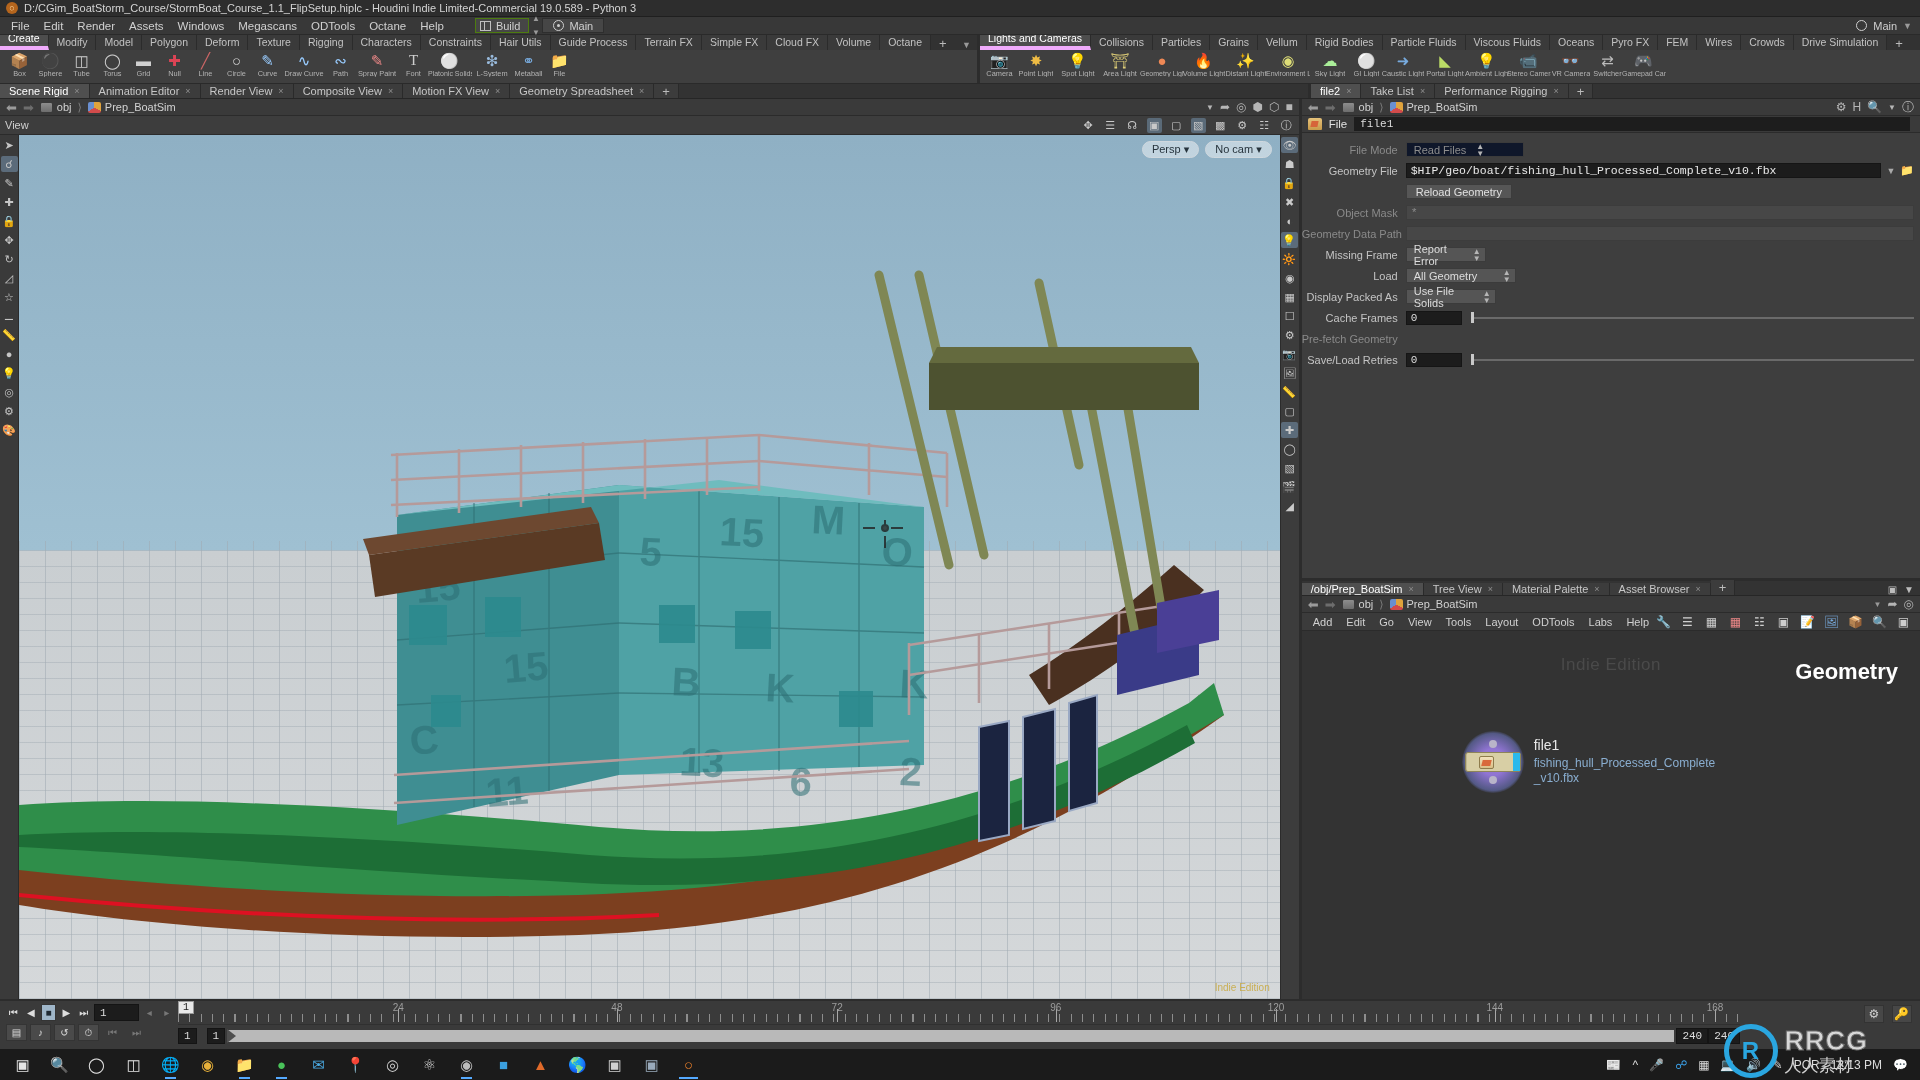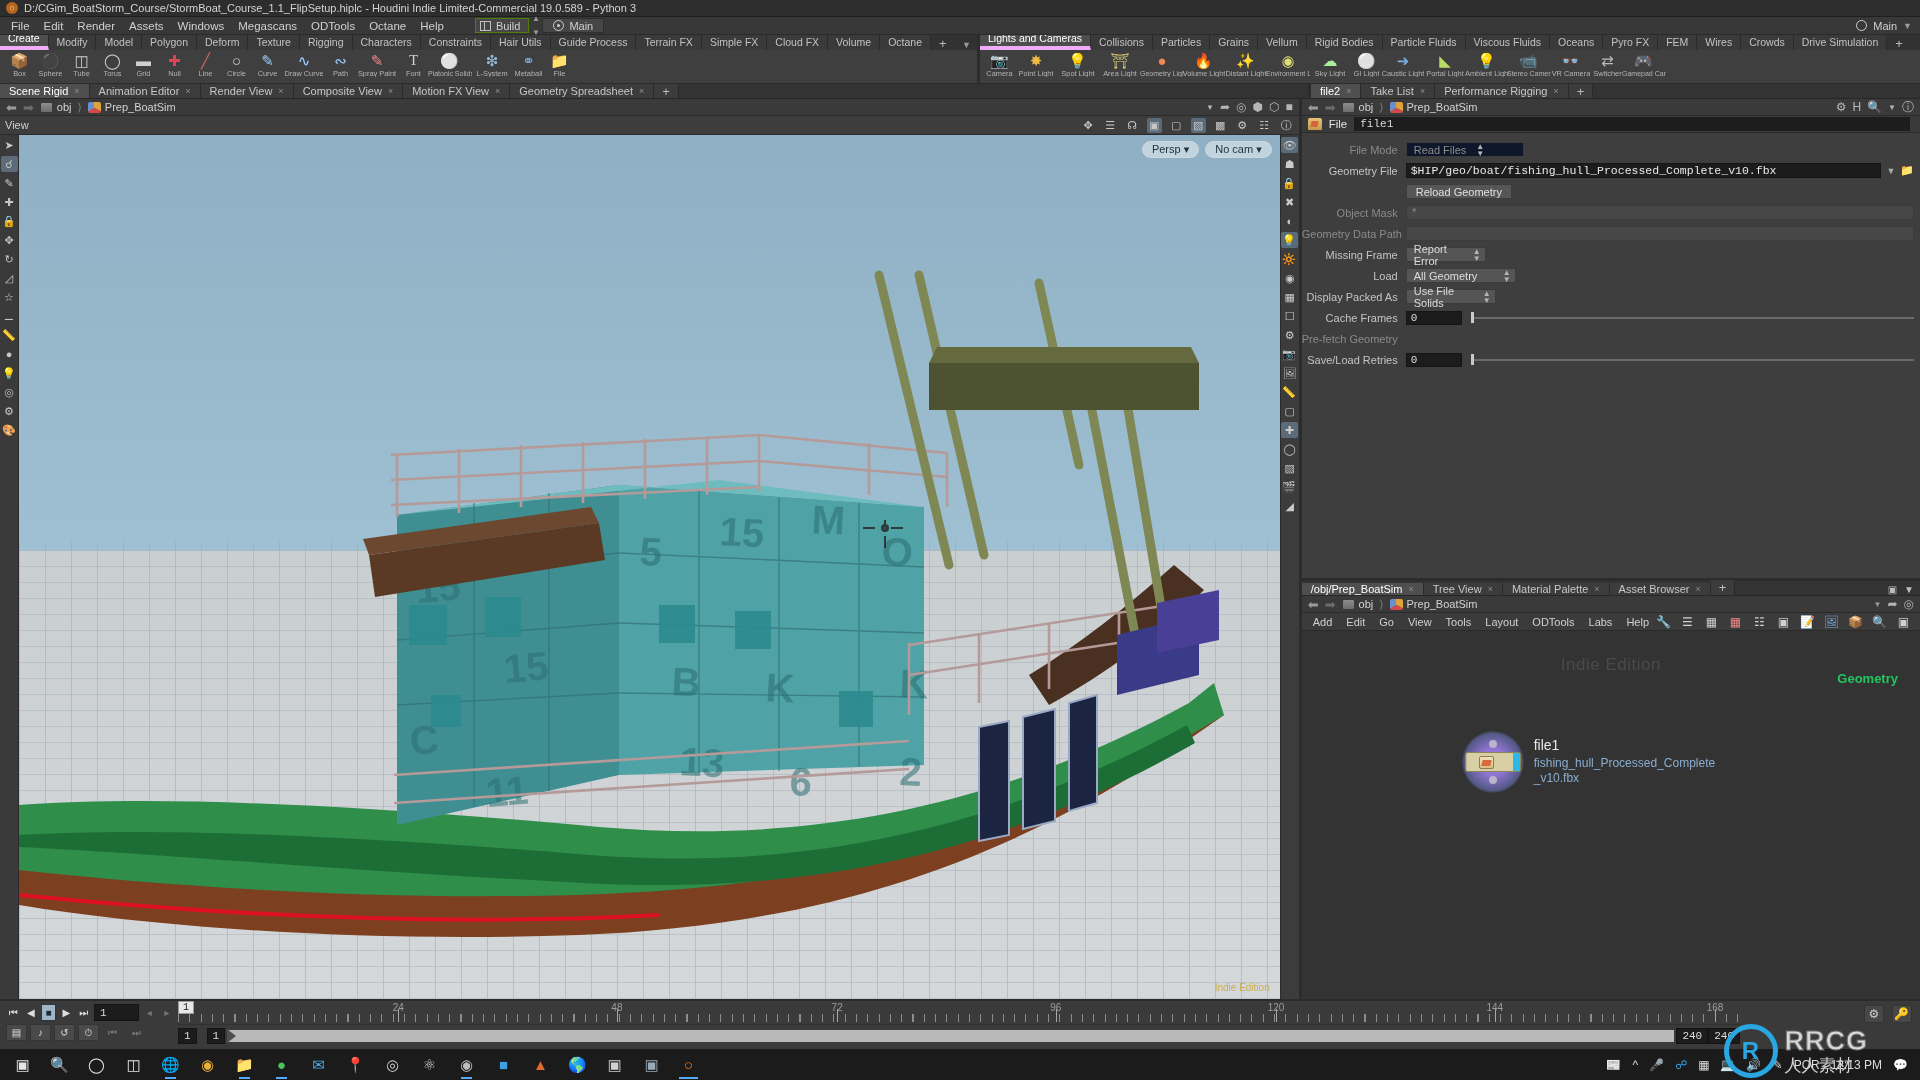--- a/index.html
+++ b/index.html
@@ -159,21 +159,21 @@
      padding:0 6px; border-bottom:1px solid #2b2b2b;}
   .netcrumb .fill{ flex:1; }
   .netmenu { height:18px; display:flex; align-items:center; background:#3b3b3b;
      padding:0 4px; border-bottom:1px solid #2b2b2b; }
   .netmenu .nm { font-size:11px; padding:1px 7px; color:#d0d0d0;}
   .netmenu .tools { margin-left:auto; display:flex; align-items:center; gap:9px; padding-right:5px;}
   .nticon { width:15px; height:14px; display:flex; align-items:center; justify-content:center; font-size:12px;}
   .netcanvas { flex:1; background:#333333; position:relative; min-height:0;}
   .netcanvas .edition { position:absolute; left:50%; transform:translateX(-50%); top:24px;
      color:#4a4a4a; font-size:17px; letter-spacing:.5px;}
-  .netcanvas .nettype { position:absolute; right:22px; top:40px; color:#22c55e; font-size:13px; font-weight:bold;}
+  .netcanvas .nettype { position:absolute; right:22px; top:28px; color:#ffffff; font-size:22px; font-weight:bold;}
   .nodewrap { position:absolute; left:160px; top:100px; display:flex; align-items:flex-start; gap:10px;}
   .nodeglow { width:62px; height:62px; border-radius:50%;
      background:radial-gradient(circle, rgba(150,120,220,.95) 30%, rgba(110,120,200,.55) 65%, rgba(90,100,170,0) 72%);
      position:relative; display:flex; align-items:center; justify-content:center;}
   .nodeflag { position:absolute; width:8px; height:8px; border-radius:50%; background:#b9b4c9;}
   .nodeflag.t { top:9px; left:27px;}
   .nodeflag.b { bottom:9px; left:27px;}
   .nodebody { width:56px; height:20px; background:#d8cfa5; border:1.5px solid #8d8459;
      border-radius:3px; display:flex; align-items:center; position:relative;
      background-image:linear-gradient(90deg,rgba(0,0,0,.12) 0 1px, transparent 1px 7px);}

